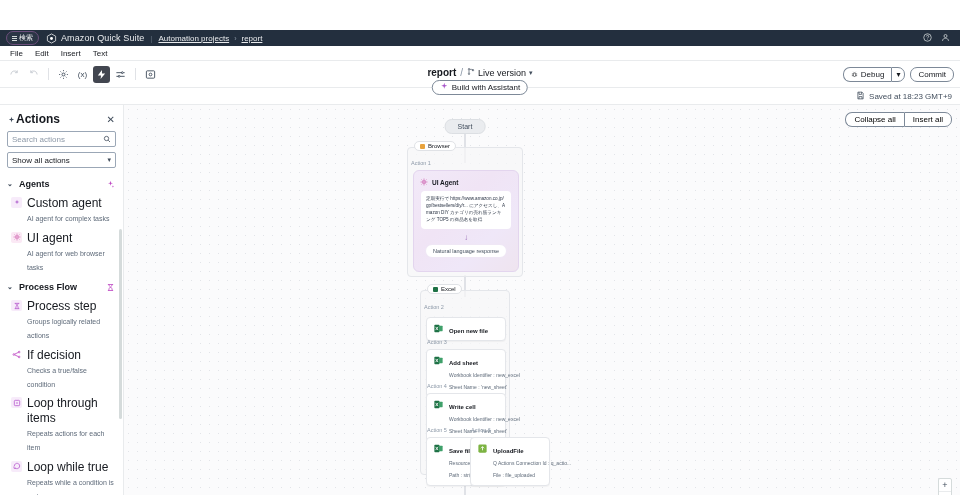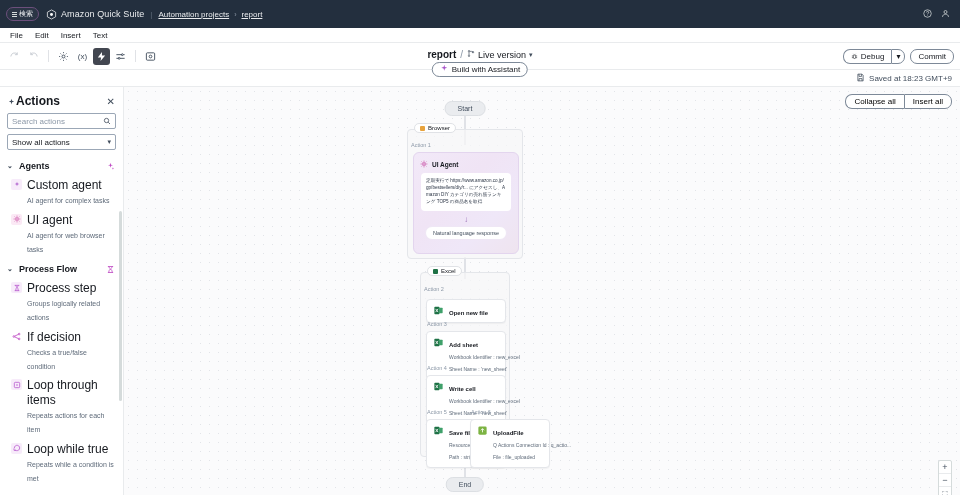--- a/index.html
+++ b/index.html
@@ -6,27 +6,28 @@
   html, body { width: 960px; height: 495px; overflow: hidden; }
   body {
     font-family: "Liberation Sans", sans-serif;
     font-size: 11px;
     color: #16191f;
     background: #ffffff;
   }
 
   
   .topbar {
-    height: 28px;
+    height: 16px;
     background: #232f3e;
     display: flex;
     align-items: center;
     padding: 0 6px;
     color: #e9ebed;
     font-size: 8px;
+    margin-top: 30px;
   }
   .search-pill {
     display: flex; align-items: center; gap: 2px;
     border: 1px solid #6c4f7c;
     border-radius: 8px;
     padding: 1px 5px;
     background: #2b3545;
     font-size: 7px;
     color: #e9ebed;
   }

